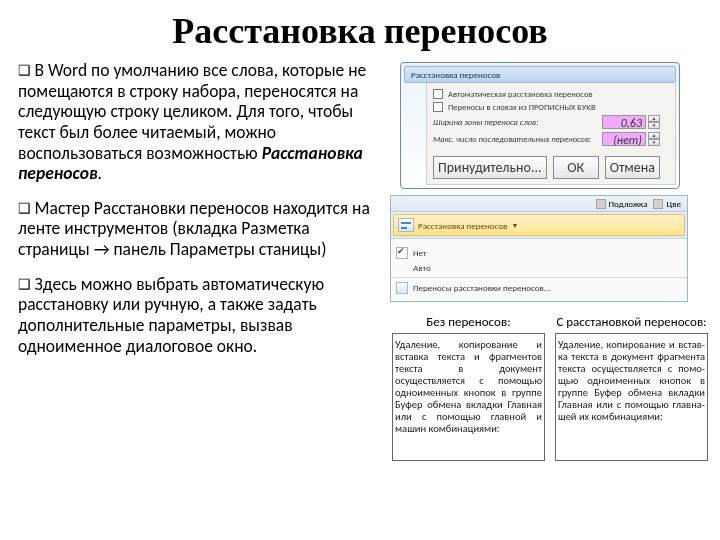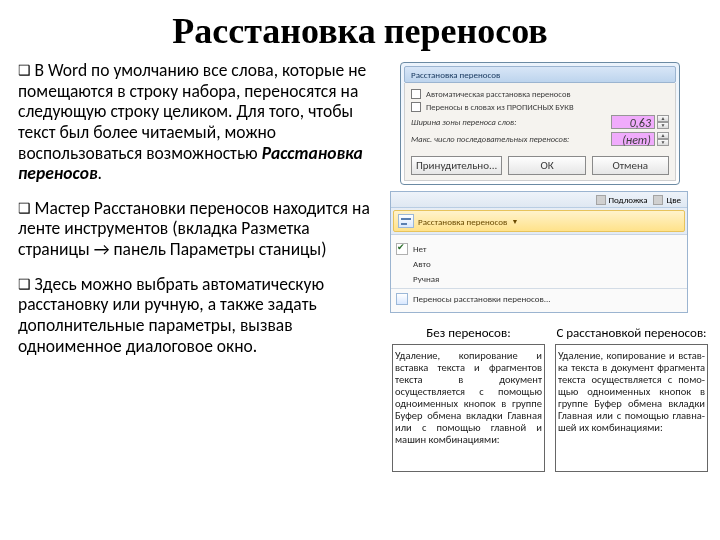--- a/index.html
+++ b/index.html
@@ -59,30 +59,30 @@
     background: linear-gradient(#d8e6f7,#bdd4ed);
     border: 1px solid #9bb4d0;
     border-radius: 2px;
     padding: 2px 6px;
     color: #1a3a60;
     font-size: 9px;
     display: flex;
     align-items: center;
     gap: 4px;
   }
-  .dlg-body { padding: 6px 6px 2px 6px; background:#f5f3ef; border:1px solid #cfcfcf; border-top:none;}
+  .dlg-body { padding: 6px 15px 2px 6px; background:#f5f3ef; border:1px solid #cfcfcf; border-top:none;margin-left:22px;}
   .chk { display:flex; align-items:center; gap:5px; margin-bottom:3px;}
   .cbox { width:10px; height:10px; border:1px solid #7a7a7a; background:#fff; display:inline-block;}
   .row2 { display:flex; justify-content:space-between; align-items:center; margin:3px 0;font-style:italic;}
   .spin { display:flex; align-items:center; gap:2px;}
   .spin-val { width:44px; height:14px; border:1px solid #969696; background:#f0abfc; text-align:right; padding:0 3px; font-size:12px; line-height:14px;}
   .spin-btns { display:flex; flex-direction:column; }
   .sbtn { width:12px; height:7px; background:linear-gradient(#fafafa,#dcdcdc); border:1px solid #9b9b9b; font-size:5px; line-height:5px; text-align:center; color:#555;}
   .dlg-actions { display:flex; gap:6px; margin-top:6px; padding:4px 0 3px 0;}
-  .btn { border:1px solid #8a8a8a; background:linear-gradient(#fefefe,#e6e6e6); border-radius:0; font-size:11px; padding:2px 4px; text-align:center; flex:1;}
+  .btn { border:1px solid #8a8a8a; background:linear-gradient(#fefefe,#e6e6e6); border-radius:0; font-size:14px; padding:2px 4px; text-align:center; flex:1;}
   .ribbon {
     border:1px solid #9bb4d0;
     width: 298px;
     margin: 0 0 12px 2px;
     background: linear-gradient(#e8eef6,#dbe6f3);
     font-size:9px;
   }
   .ribbon-top { display:flex; justify-content:flex-end; padding:2px 6px; gap:6px; background:linear-gradient(#eef3fa,#dfe8f2); border-bottom:1px solid #b9cde3;}
   .rt-item { display:flex; align-items:center; gap:3px;text-align:center;}
   .rt-ico { width:10px; height:10px; background:#d0d0d0; border:1px solid #a4a4a4;}
@@ -191,21 +191,20 @@
           </div>
       </div>
       <div class="ribbon-hyph">
         <span class="hyph-ico"></span>
         <span>Расстановка переносов</span>
         <span class="chev">▼</span>
       </div>
       <div class="menu">
         <div class="mi check on">Нет</div>
         <div class="mi">Авто</div>
-        <div class="mi">Ручная</div>
         <div class="sep"></div>
         <div class="mi ico">Переносы расстановки переносов...</div>
       </div>
     </div>
 
     <div class="compare">
       <div class="col">
         <div class="col-lbl">Без переносов:</div>
         <div class="textbox">Удаление, копирование и вставка текста и фрагментов текста в документ осуществляется с помощью одноименных кнопок в группе Буфер обмена вкладки Главная или с помощью главной и машин комбинациями:</div>
       </div>

